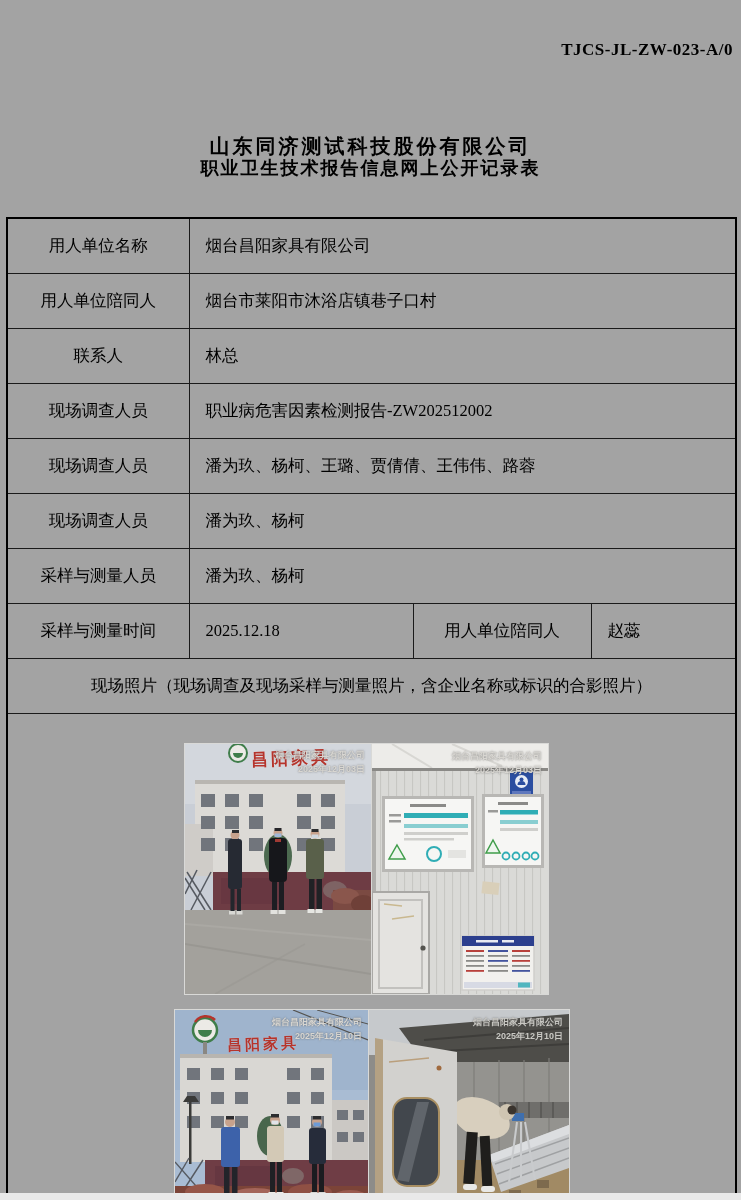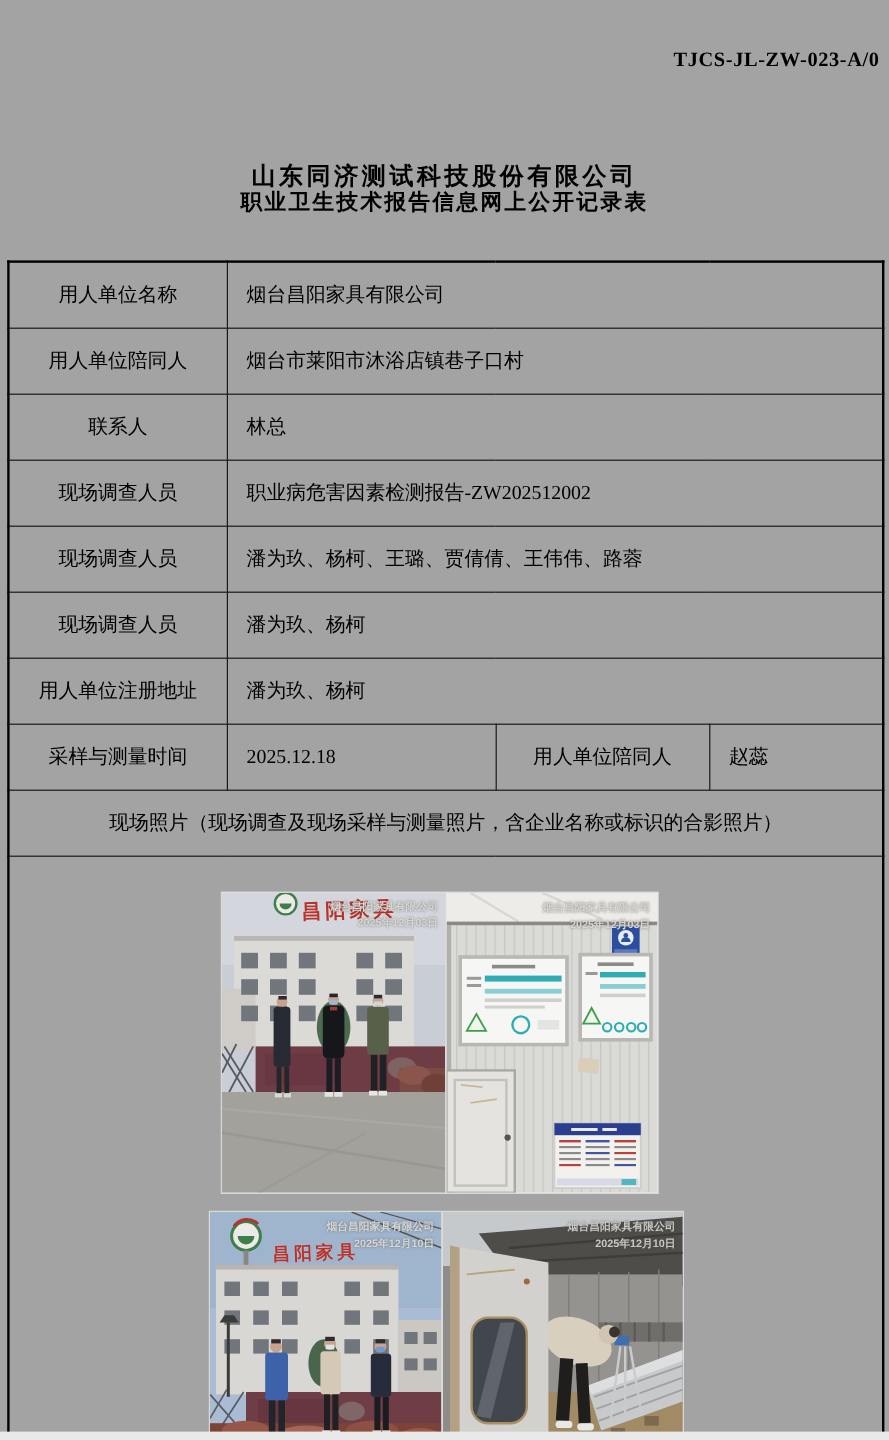--- a/index.html
+++ b/index.html
@@ -68,21 +68,21 @@
     </tr>
     <tr style="height:42px">
       <td class="lbl">现场调查人员</td>
       <td class="val" colspan="3">潘为玖、杨柯、王璐、贾倩倩、王伟伟、路蓉</td>
     </tr>
     <tr style="height:40px">
       <td class="lbl">现场调查人员</td>
       <td class="val" colspan="3">潘为玖、杨柯</td>
     </tr>
     <tr style="height:40px">
-      <td class="lbl">用人单位注册地址</td>
+      <td class="lbl">采样与测量人员</td>
       <td class="val" colspan="3">潘为玖、杨柯</td>
     </tr>
     <tr style="height:40px">
       <td class="lbl">采样与测量时间</td>
       <td class="val">2025.12.18</td>
       <td class="lbl">用人单位陪同人</td>
       <td class="val">赵蕊</td>
     </tr>
     <tr style="height:34px">
       <td class="caption" colspan="4">现场照片（现场调查及现场采样与测量照片，含企业名称或标识的合影照片）</td>

